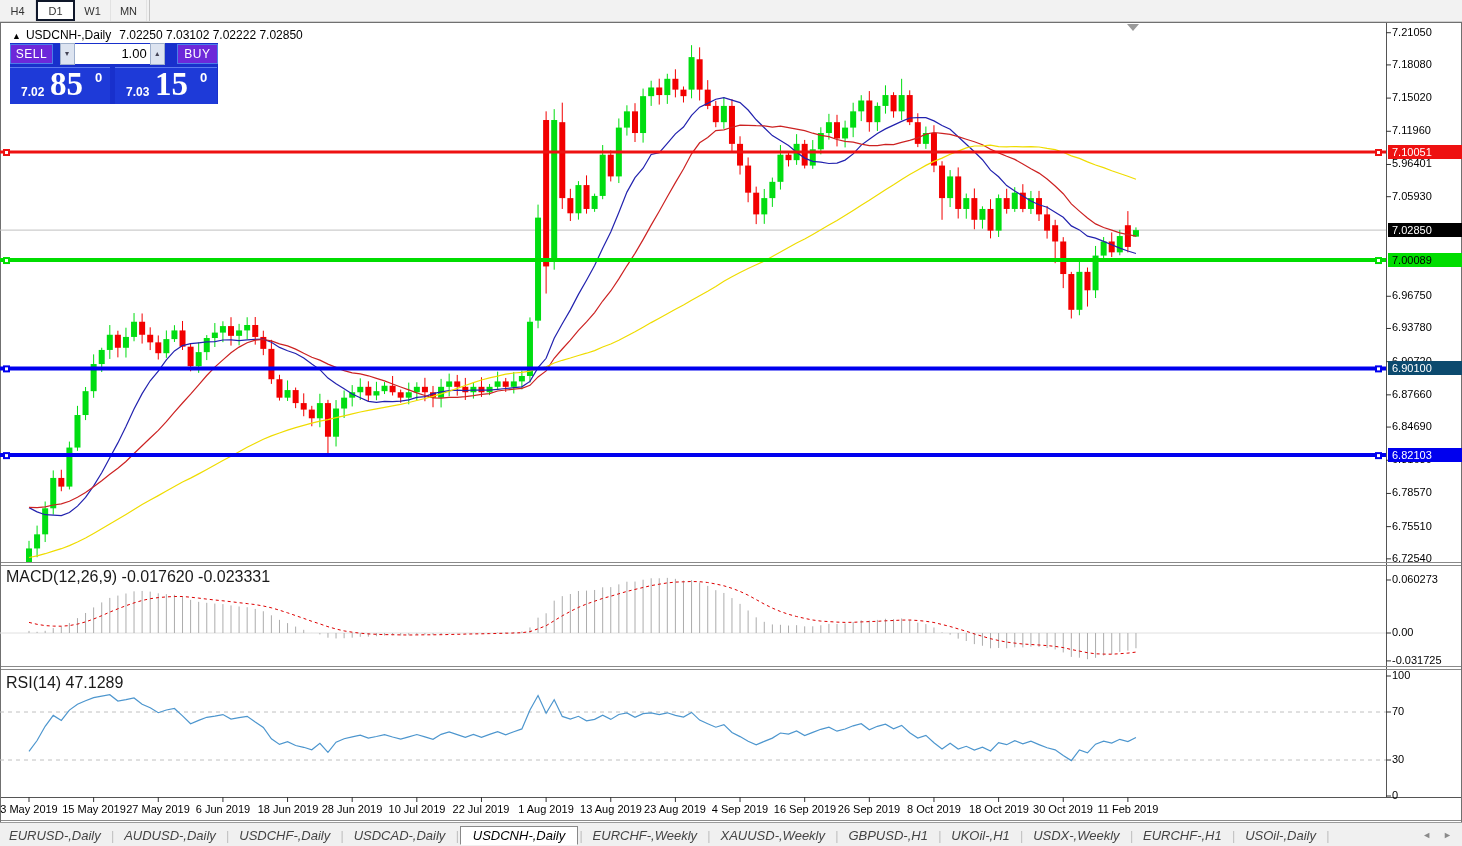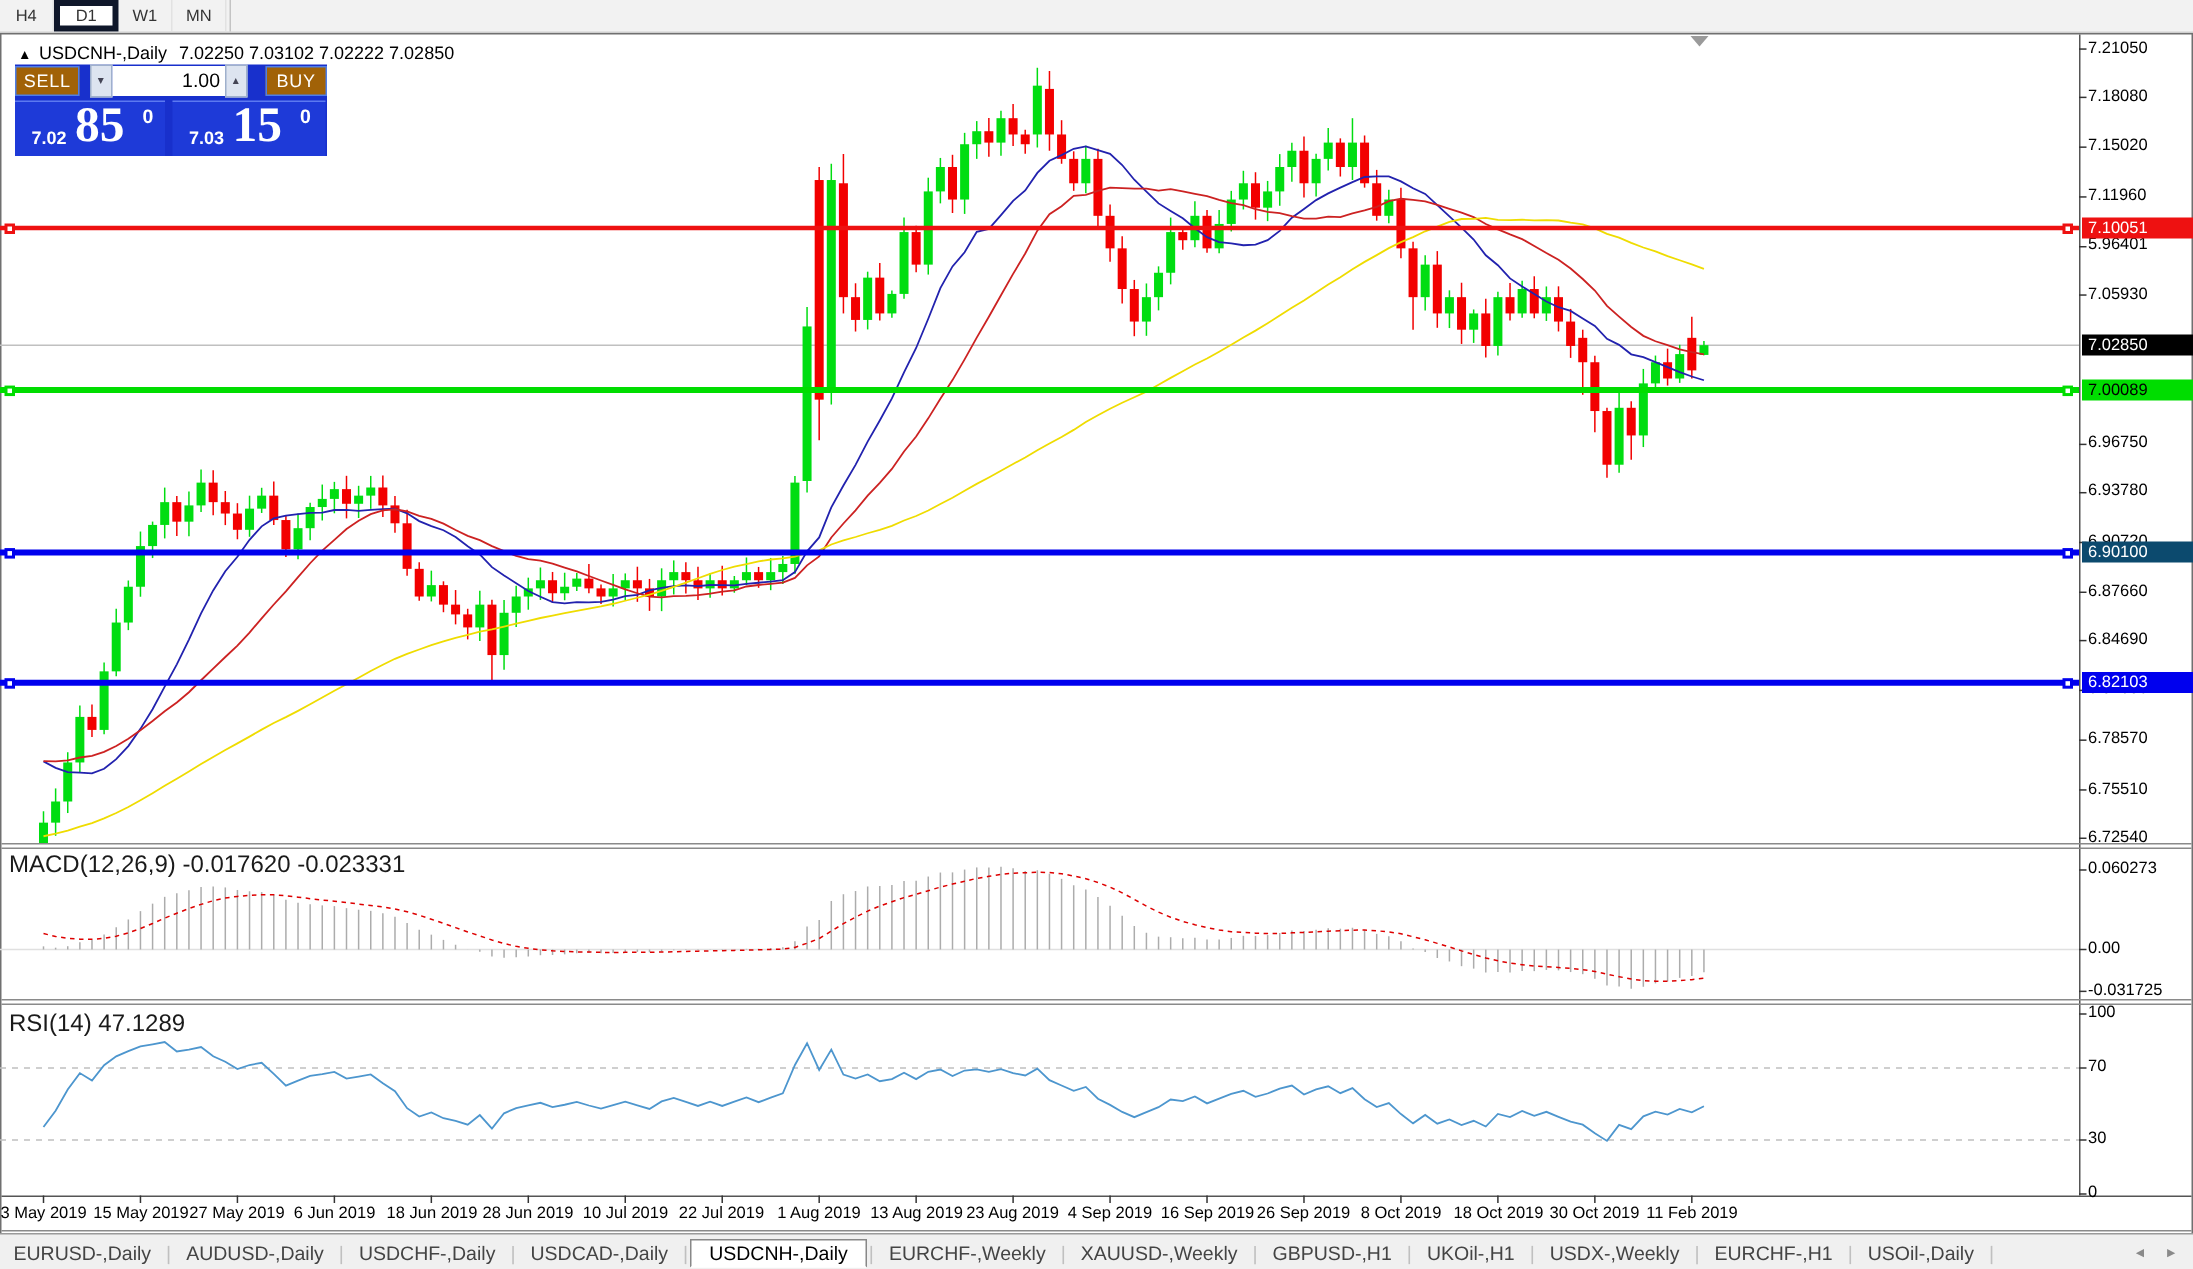--- a/index.html
+++ b/index.html
@@ -2,34 +2,34 @@
 <html><head>
 <meta charset="utf-8">
 <style>
   html,body{margin:0;padding:0;width:1462px;height:846px;overflow:hidden;
     background:#f0f0f0;font-family:"Liberation Sans",sans-serif;}
   
   #toolbar{position:absolute;top:0;left:0;width:1462px;height:21px;background:#f2f2f2;
     border-bottom:1px solid #cfcfcf;display:flex;align-items:stretch;z-index:6;}
   .tf-btn{min-width:27px;padding:0 4px;display:flex;align-items:center;justify-content:center;
     font-size:11px;color:#333;border-right:1px solid #e2e2e2;cursor:default;}
-  .tf-btn.active{background:#ffffff;border:4px solid #0f172a;}
+  .tf-btn.active{background:#ffffff;border:2px solid #0f172a;}
   .tb-sep{width:0;border-left:1px solid #c4c4c4;margin-left:2px;}
   
   #client{position:absolute;top:22px;left:0;width:1460px;height:799px;background:#fff;
     border:1px solid #707070;z-index:1;}
   #chart-svg{position:absolute;top:0;left:0;z-index:2;pointer-events:none;}
   
   #chart-title{position:absolute;left:12px;top:28px;z-index:5;font-size:12px;color:#000;white-space:nowrap;}
   #chart-title .tri{font-size:9px;margin-right:5px;}
   #chart-title .ohlc{margin-left:8px;}
   
   #trade{position:absolute;left:10px;top:43px;width:208px;height:61px;background:#1830cc;z-index:5;}
   #trade .row1{position:absolute;top:0;left:0;right:0;height:21px;display:flex;align-items:center;}
-  .tbtn{height:20px;width:43px;background:#a16207;border:1px solid #4d7de8;color:#fff;
+  .tbtn{height:20px;width:43px;background:#6d28d9;border:1px solid #4d7de8;color:#fff;
     font-size:12px;display:flex;align-items:center;justify-content:center;letter-spacing:.5px;cursor:pointer;}
   #sell-btn{margin-left:0;}
   .spin{width:14px;height:20px;background:#dde4f0;border:1px solid #9fb0cc;color:#445;
     font-size:8px;display:flex;align-items:center;justify-content:center;cursor:pointer;}
   #vol{width:69px;height:20px;border:none;font-size:13px;text-align:right;padding:0 3px;
     font-family:"Liberation Sans",sans-serif;}
   #buy-btn{margin-left:12px;}
   .gap7{width:7px;}
   .bigblock{position:absolute;top:24px;height:36px;width:100px;background:#1e3ad8;
     border-top:1px solid #5c79f0;color:#fff;}
@@ -40,21 +40,21 @@
   .bigblock .sup{position:absolute;left:85px;top:2px;font-size:13px;font-weight:bold;}
   
   .ticklab{position:absolute;left:1392px;z-index:4;font-size:11px;color:#000;white-space:nowrap;}
   .badge{position:absolute;left:1388px;width:70px;height:14px;z-index:5;font-size:11px;
     line-height:14px;padding-left:4px;white-space:nowrap;}
   .ind-label{position:absolute;left:6px;z-index:5;font-size:16px;color:#1a1a1a;white-space:nowrap;}
   .datelab{position:absolute;top:803px;z-index:4;font-size:11px;color:#000;white-space:nowrap;
     transform:translateX(-50%);}
   
   #tabbar{position:absolute;top:822px;left:0;width:1462px;height:24px;background:#f0f0f0;
-    border-top:1px solid #9a9a9a;display:flex;align-items:center;font-size:13px;color:#444;z-index:6;}
+    border-top:1px solid #9a9a9a;display:flex;align-items:center;font-size:13px;color:#444;z-index:6;font-style:italic;}
   .tab{padding:1px 9px;cursor:pointer;white-space:nowrap;}
   .tab.active{background:#fff;border:1px solid #888;border-bottom:1px solid #fff;color:#000;padding:1px 12px;}
   .tab-sep{color:#c0c0c0;padding:0 1px;}
   #tab-arrows{margin-left:auto;margin-right:10px;color:#8a8a8a;font-size:9px;display:flex;gap:12px;}
   #tab-arrows span{cursor:pointer;}
 </style>
 </head>
 <body>
 
 <div id="toolbar">

